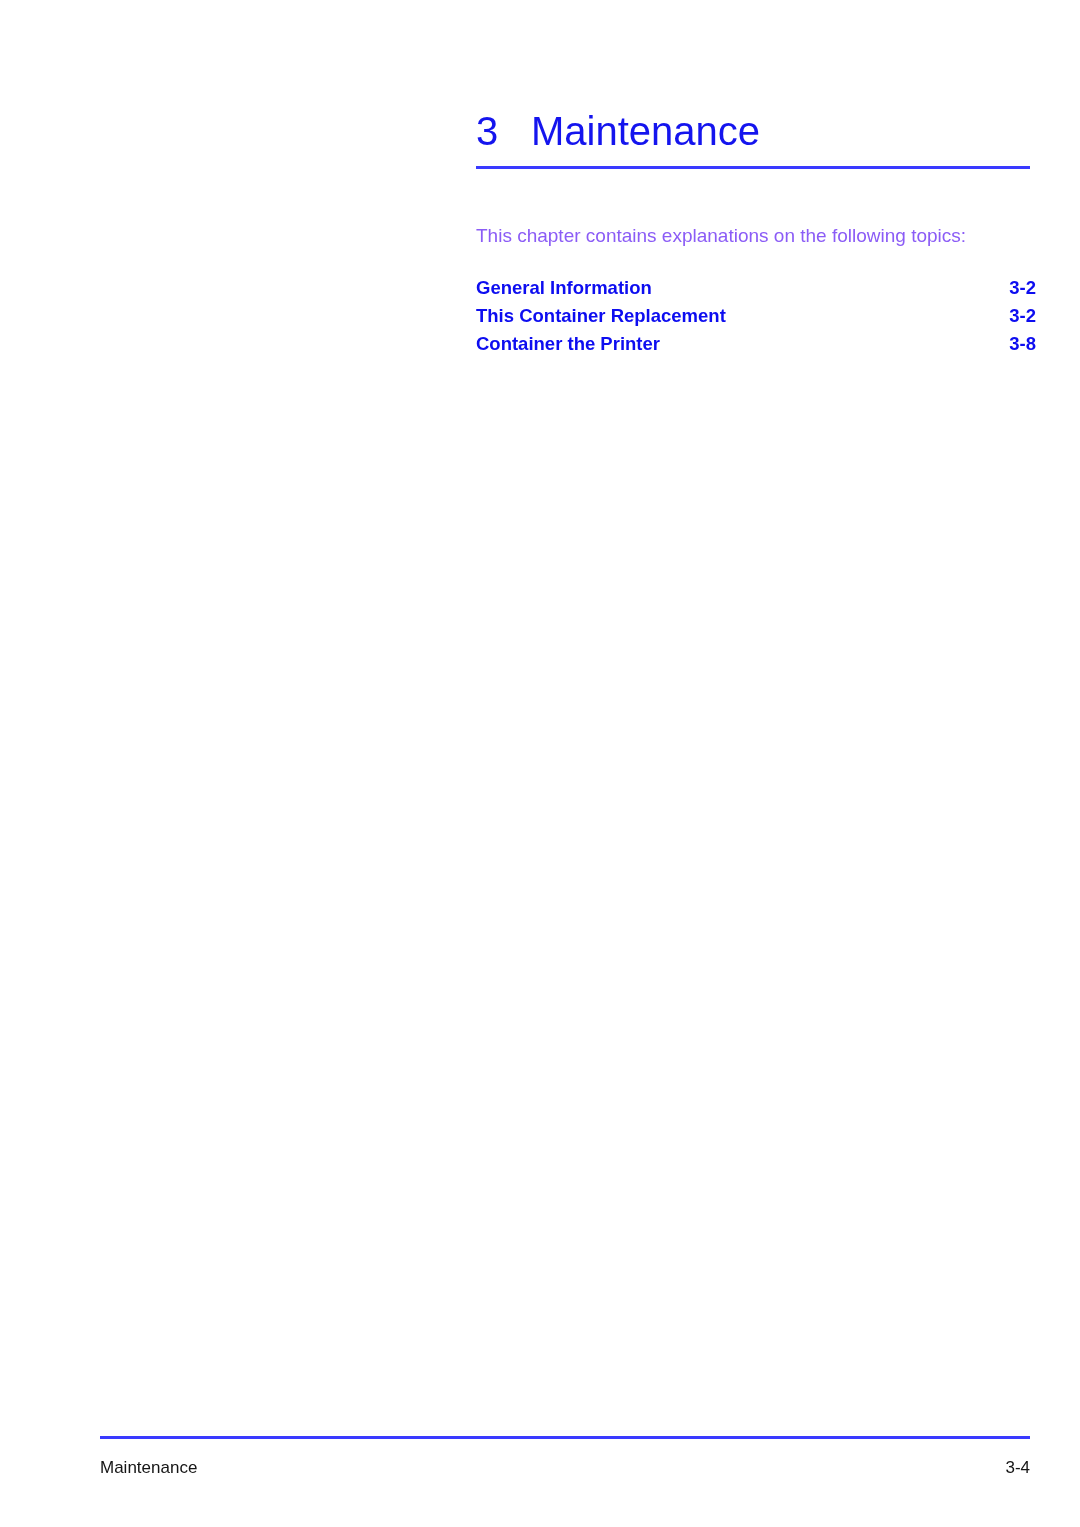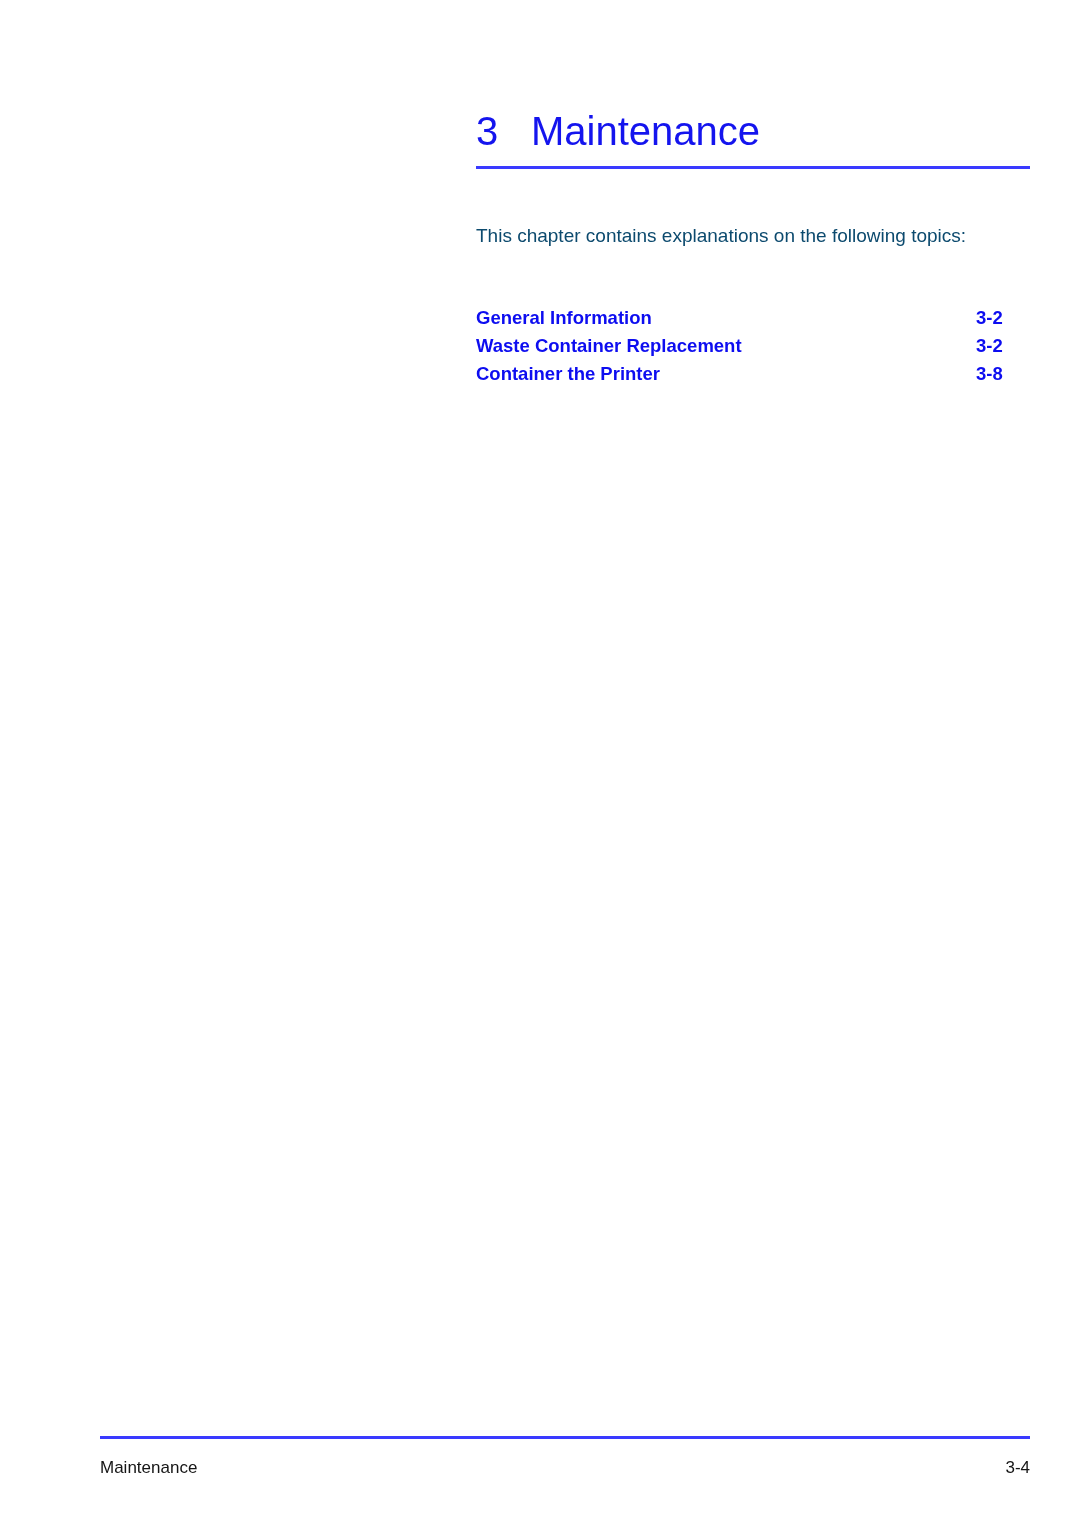--- a/index.html
+++ b/index.html
@@ -58,21 +58,21 @@
   }
 
   
   .intro {
     position: absolute;
     left: 476px;
     top: 223px;
     width: 560px;
     font-size: 19px;
     line-height: 25px;
-    color: #0c4a6e;
+    color: #8b5cf6;
     font-weight: 400;
   }
 
   
   .toc {
     position: absolute;
     left: 476px;
     top: 274px;
     width: 560px;
   }
@@ -83,31 +83,30 @@
     height: 28px;
     color: #0d0df0;
     font-size: 18.5px;
     font-weight: bold;
     line-height: 28px;
     white-space: nowrap;
   }
 
   .toc-label {
     flex: 0 0 auto;
-    margin-top: 30px;
   }
 
   .toc-spacer {
     flex: 1 1 auto;
   }
 
   .toc-page {
     flex: 0 0 auto;
     width: 60px;
-    text-align: left;
+    text-align: right;
     padding-left: 2px;
   }
 
   
   .footer {
     position: absolute;
     left: 100px;
     top: 1436px;
     width: 930px;
   }
@@ -154,21 +153,21 @@
 
   <div class="toc">
 
     <div class="toc-row">
       <span class="toc-label">General Information</span>
       <span class="toc-spacer"></span>
       <span class="toc-page">3-2</span>
     </div>
 
     <div class="toc-row">
-      <span class="toc-label">Waste Container Replacement</span>
+      <span class="toc-label">This Container Replacement</span>
       <span class="toc-spacer"></span>
       <span class="toc-page">3-2</span>
     </div>
 
 
     <div class="toc-row">
       <span class="toc-label">Container the Printer</span>
       <span class="toc-spacer"></span>
       <span class="toc-page">3-8</span>
     </div>

